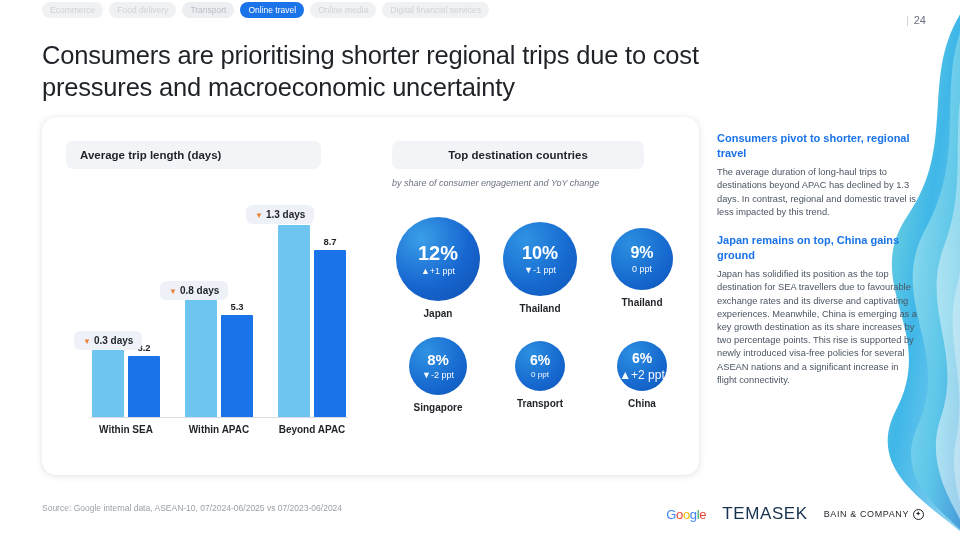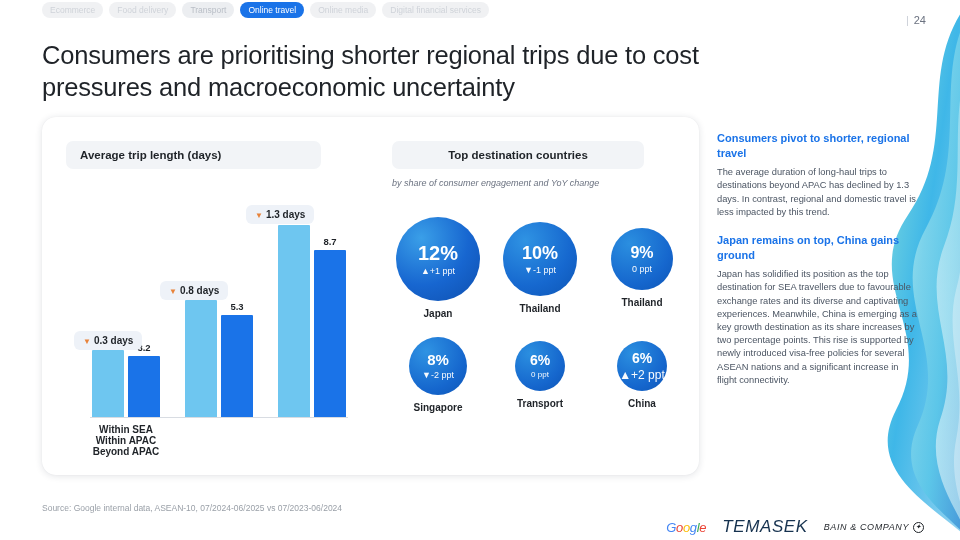--- a/index.html
+++ b/index.html
@@ -60,21 +60,21 @@
   .bar { width:32px; border-radius:1px 1px 0 0; position:relative; }
   .bar .val {
     position:absolute; top:-14px; left:50%; transform:translateX(-50%);
     font-size:9.5px; font-weight:bold; color:#1f2328; white-space:nowrap;
   }
   .axis {
     position:absolute; left:48px; top:212px; width:258px; height:1px; background:#d8dce2;
   }
   .xlabels {
     position:absolute; left:48px; top:219px; width:258px;
-    display:flex; justify-content:space-between;flex-direction:column;
+    display:flex; justify-content:space-between;
   }
   .xlabel { width:72px; text-align:center; font-size:10px; font-weight:bold; color:#1f2328; }
 
   .delta {
     position:absolute; background:#eef2f8; border-radius:6px; padding:4px 9px;
     font-size:10px; font-weight:bold; color:#1f2328; white-space:nowrap;
   }
   .delta .arrow { color:#e8833a; font-size:8px; margin-right:3px; }
 
   
@@ -92,21 +92,21 @@
   
   .right-col { position:absolute; left:717px; top:131px; width:200px; }
   .rc-head { font-size:11px; font-weight:bold; color:#1a73e8; line-height:1.33; }
   .rc-body { font-size:9.3px; color:#4b5563; line-height:1.42; margin-top:6px; }
   .rc-head2 { margin-top:14px; }
 
   
   .source {
     position:absolute; left:42px; top:503px; font-size:8.5px; color:#9aa0a8;
   }
-  .logos { position:absolute; right:36px; top:517px; display:flex; align-items:center; gap:16px;font-style:italic; }
+  .logos { position:absolute; right:36px; top:504px; display:flex; align-items:center; gap:16px; }
   .g-logo { font-size:13px; letter-spacing:-0.3px; }
   .temasek { font-size:17px; color:#16324f; letter-spacing:.6px; }
   .bain { font-size:9px; color:#1f2328; letter-spacing:.6px; display:flex; align-items:center; gap:4px; }
   .bain-mark {
     width:11px; height:11px; border-radius:50%; border:1px solid #1f2328;
     display:inline-flex; align-items:center; justify-content:center; font-size:7px;
   }
 </style>
 </head>
 <body>

